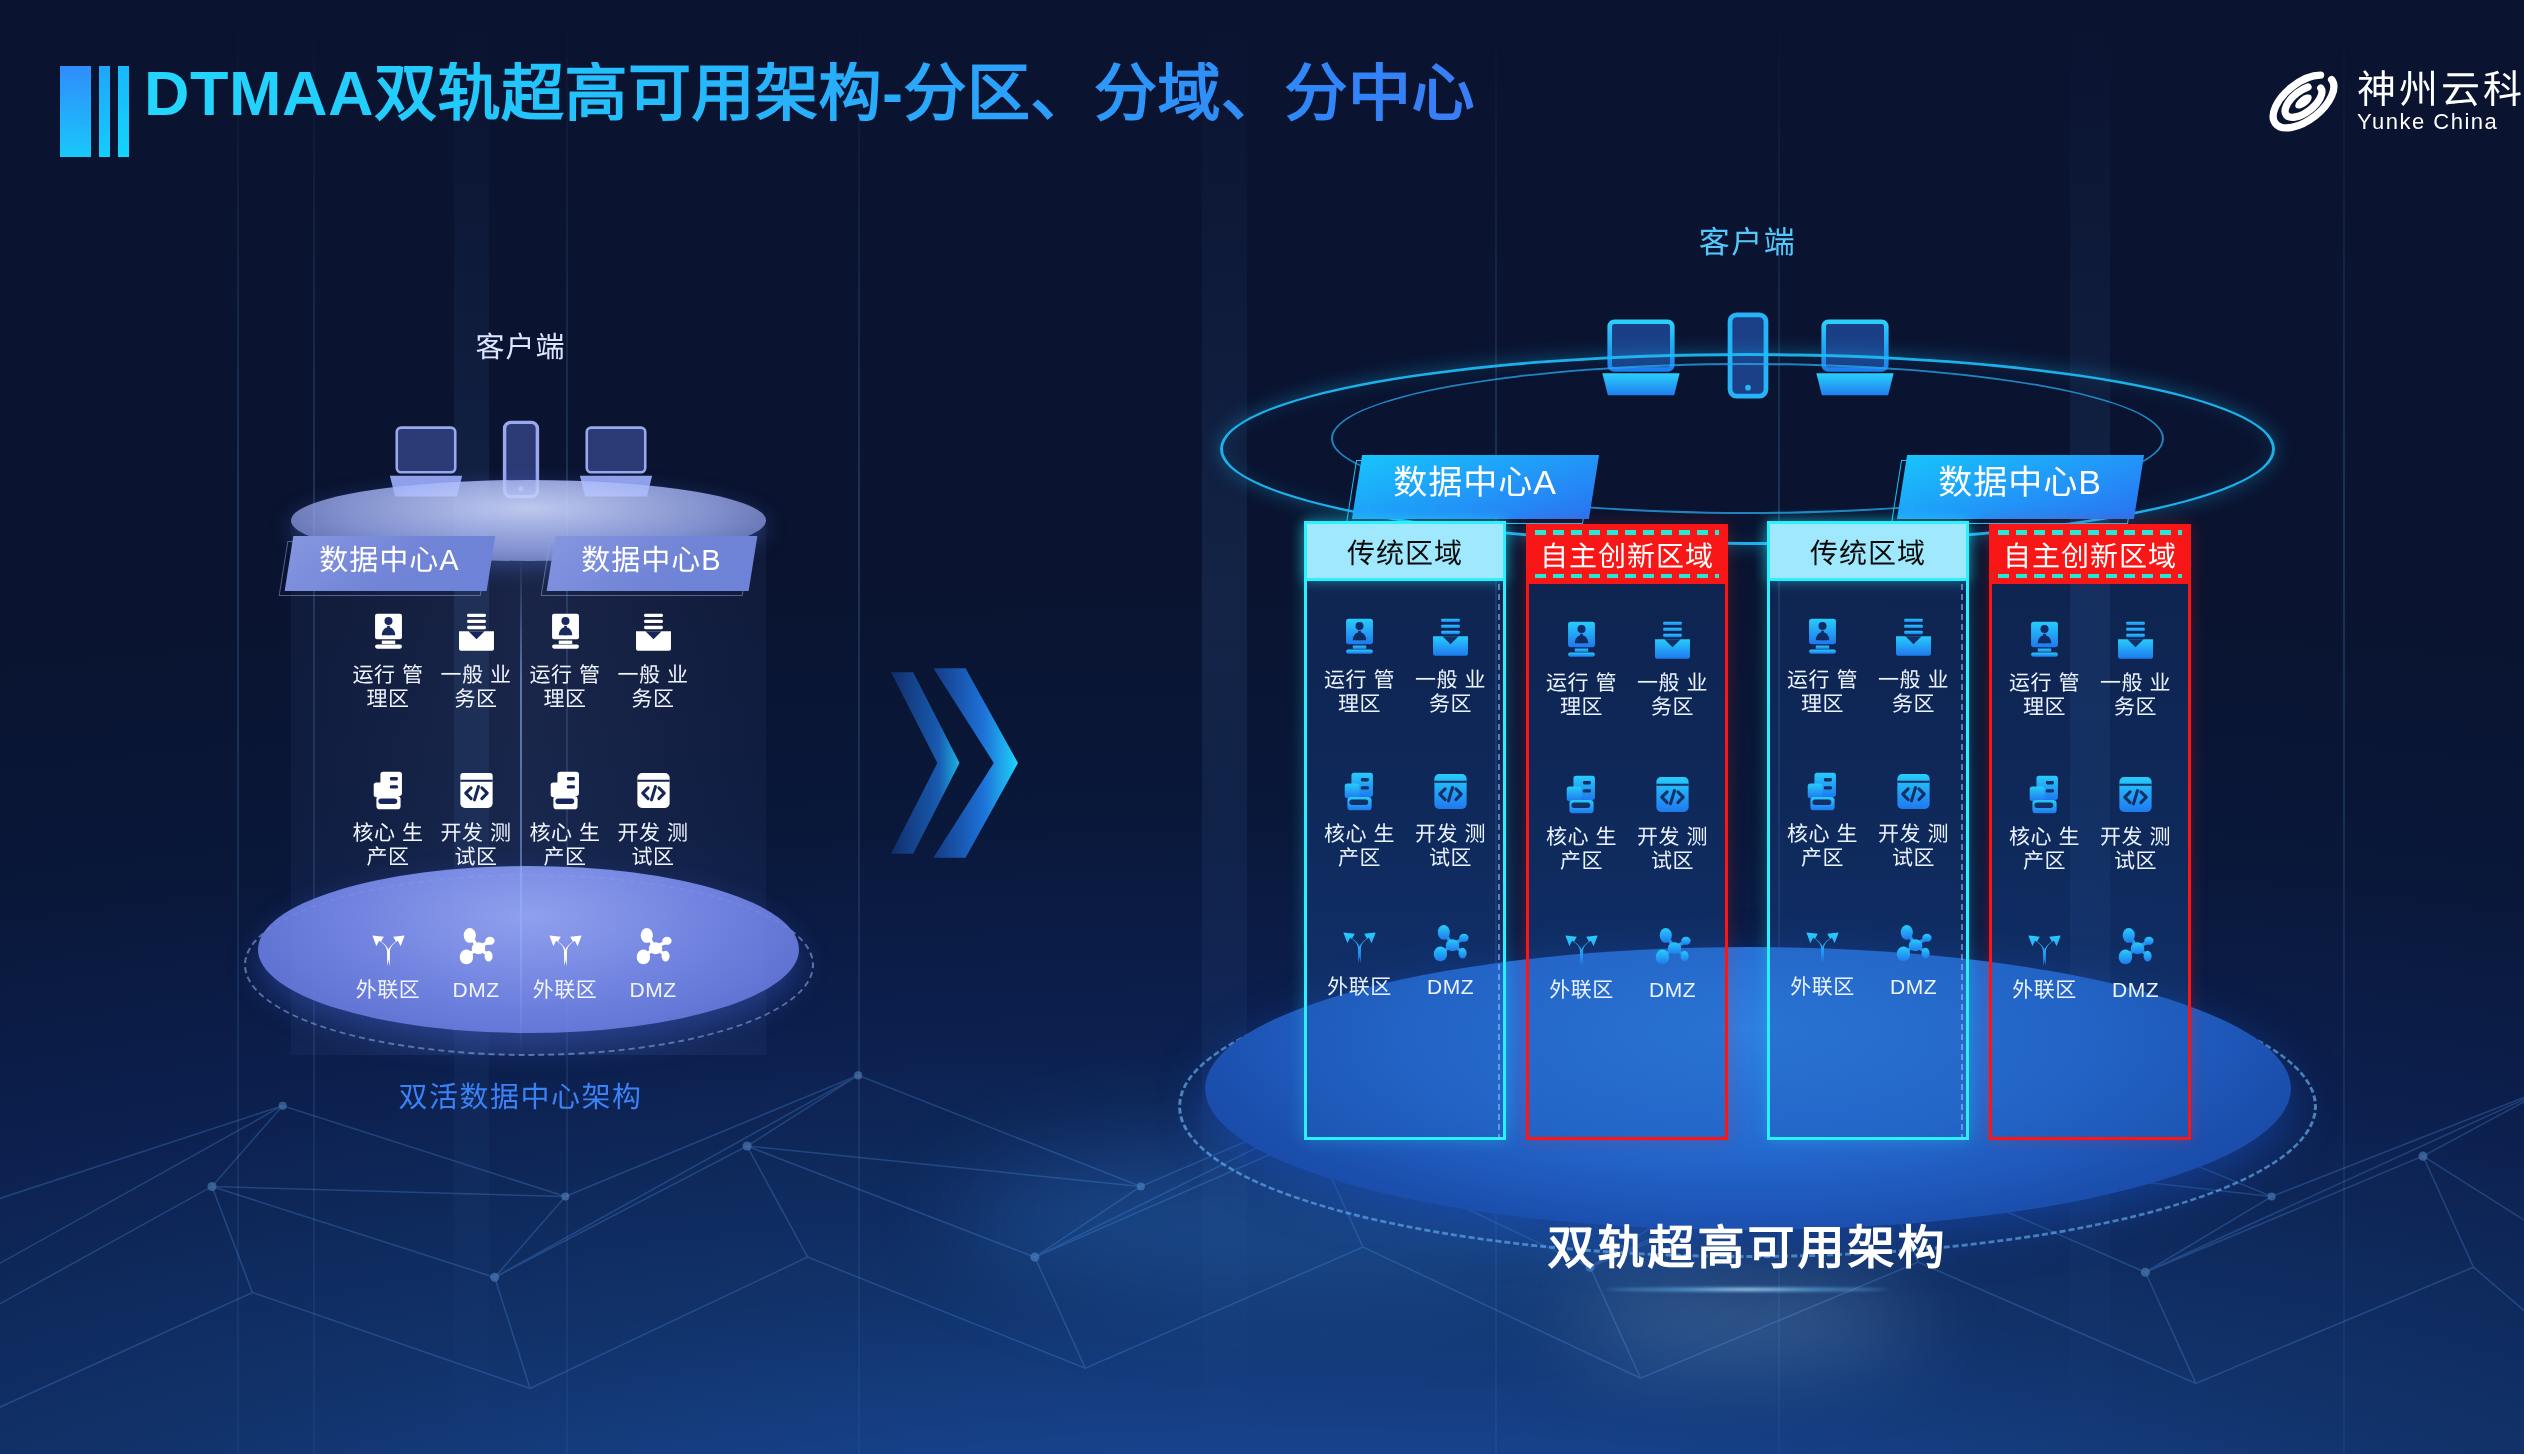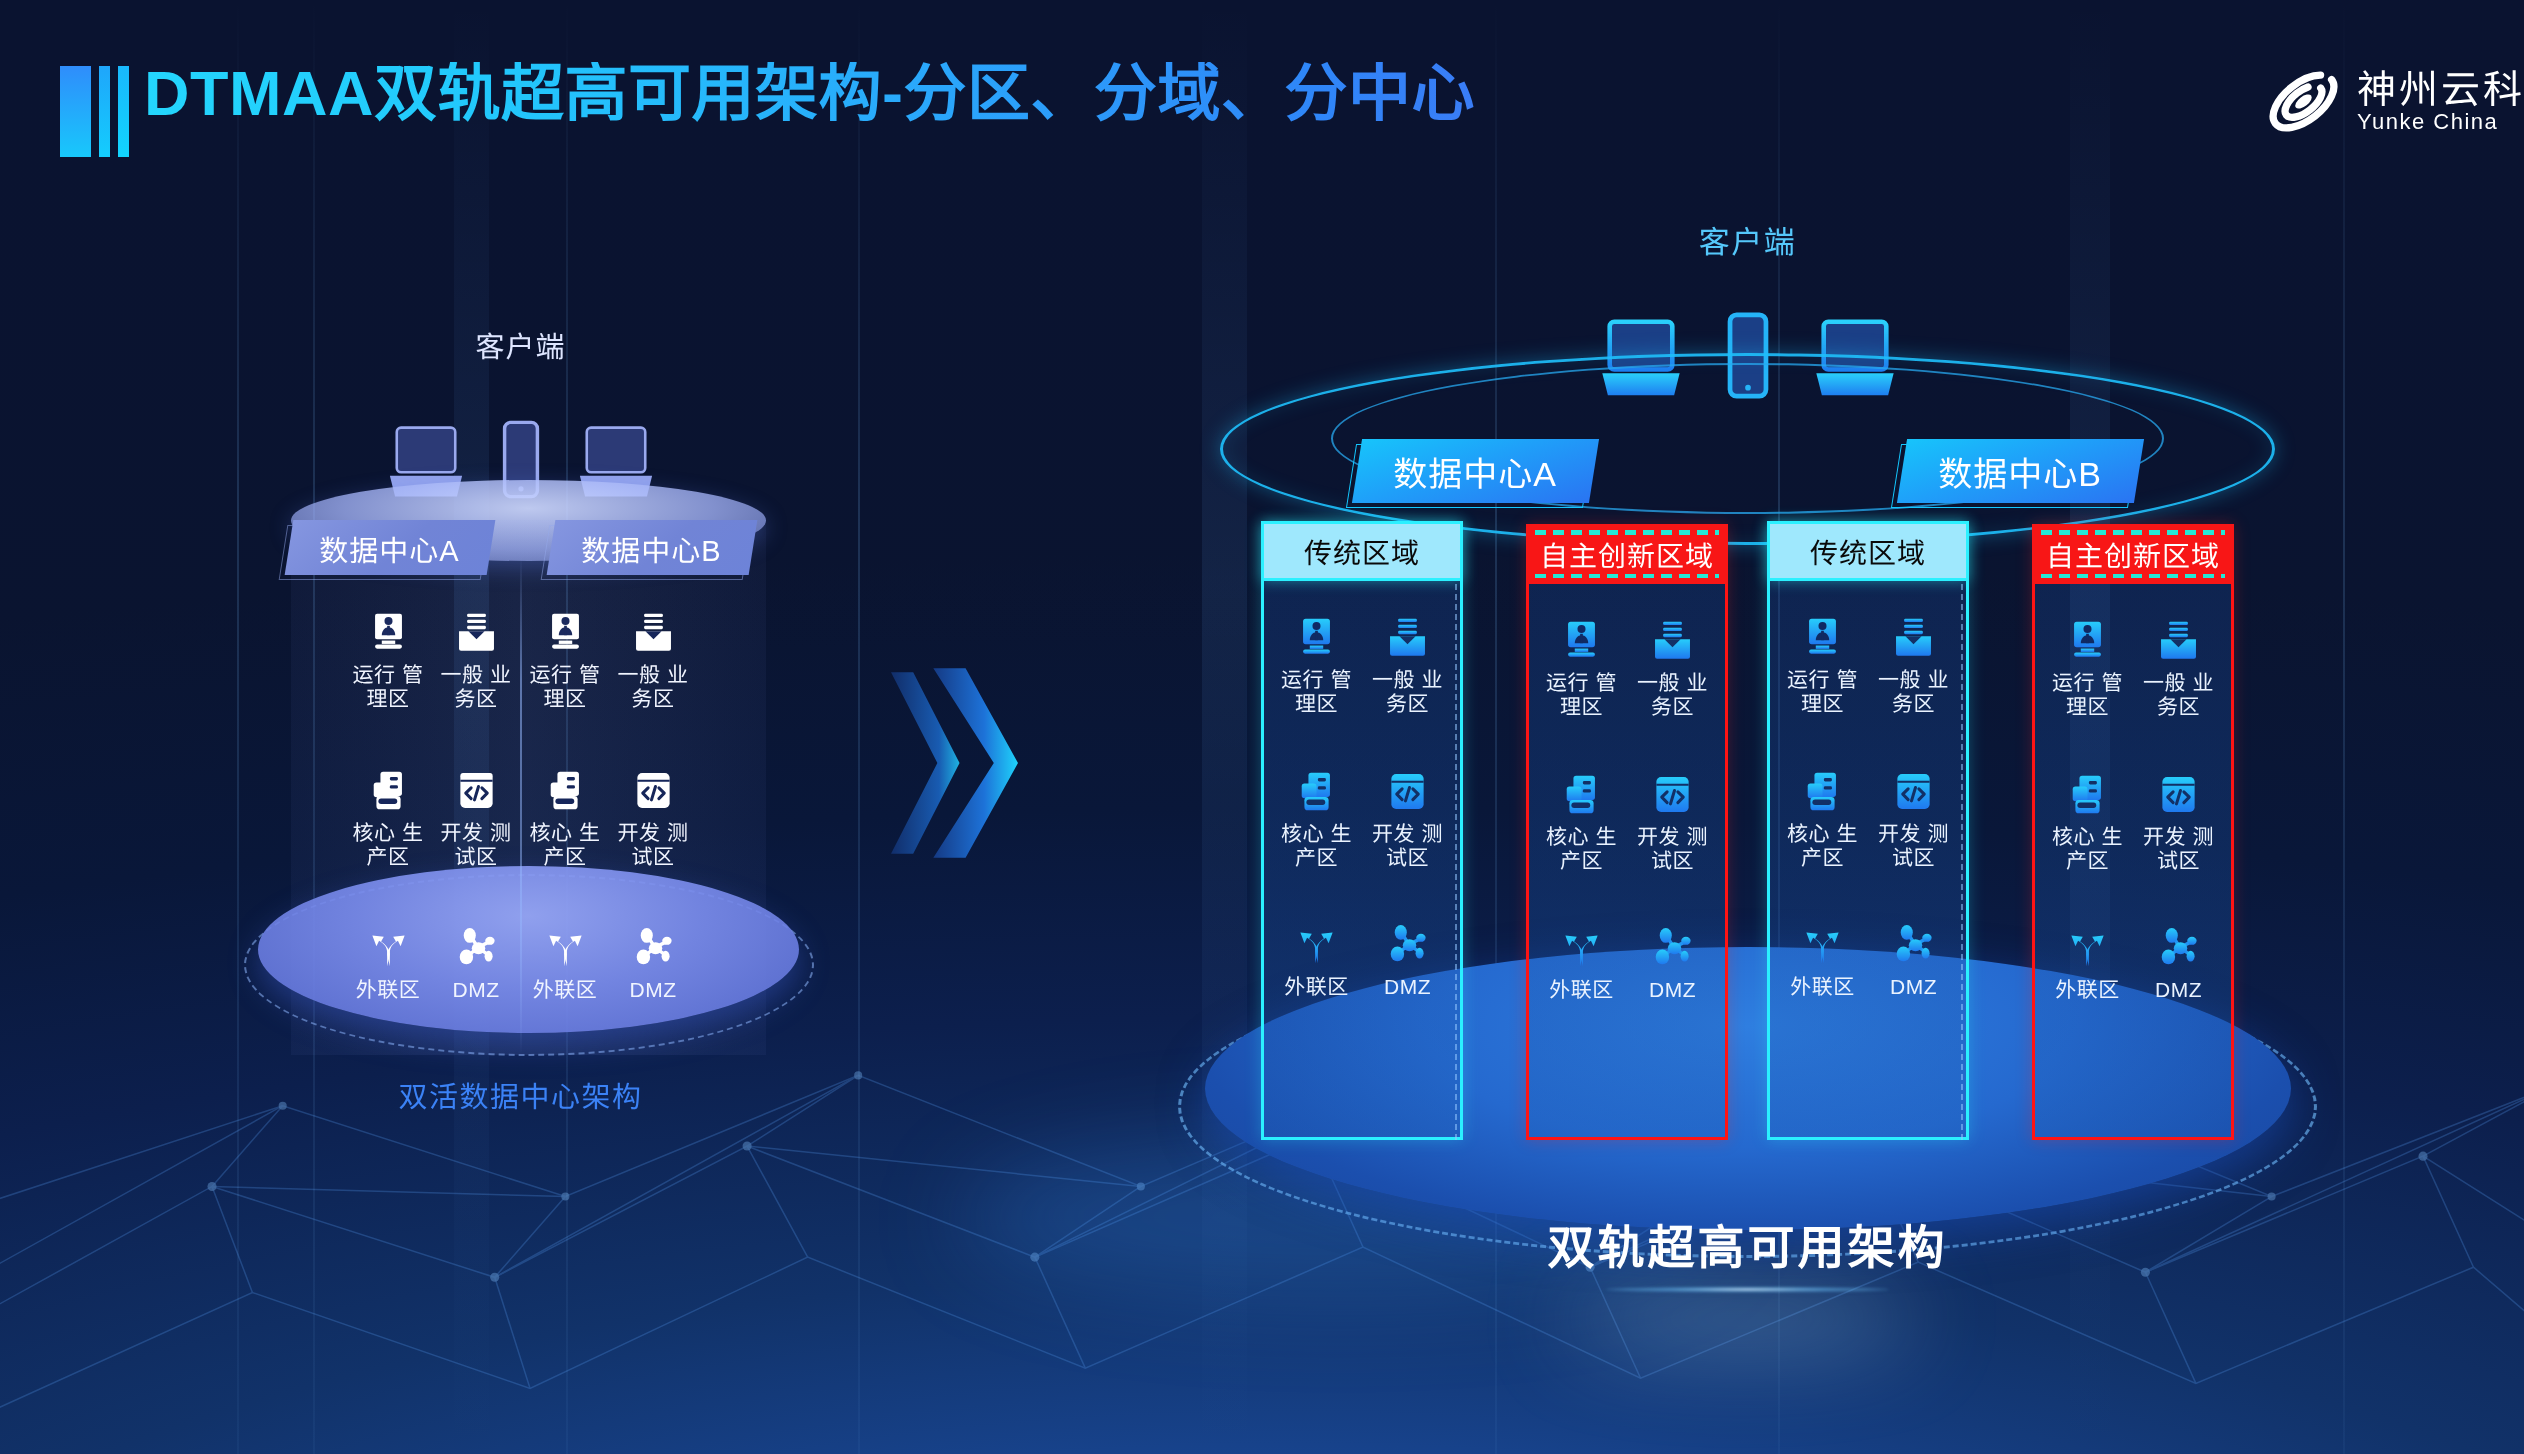--- a/index.html
+++ b/index.html
@@ -60,21 +60,21 @@
       box-shadow:0 13px 30px rgba(60,90,200,.45);}
   #left-diagram .disc-ring{position:absolute;left:77px;top:551px;width:570px;height:182px;
       border-radius:50%;border:2px dashed rgba(150,190,255,.55);}
   #left-diagram .divider{position:absolute;left:353px;top:232px;width:1.5px;height:500px;
       background:linear-gradient(180deg,rgba(150,185,255,0) 0%,rgba(150,185,255,.55) 25%,rgba(150,185,255,.45) 75%,rgba(150,185,255,0) 100%);}
   #left-diagram .dc-labels{position:absolute;left:0;right:0;top:197px;display:flex;justify-content:center;gap:60px;}
   #left-diagram .zones{position:absolute;left:0;right:0;top:288px;display:flex;justify-content:center;gap:0;}
   #left-diagram .caption{position:absolute;left:0;right:0;top:750px;text-align:center;
       font-size:29px;color:#3b82f6;letter-spacing:1.5px;}
 
-  .dc-tag{position:relative;width:202px;height:55px;display:flex;align-items:center;justify-content:center;}
+  .dc-tag{position:relative;width:202px;height:55px;display:flex;align-items:flex-start;justify-content:center;margin-top:16px;}
   .dc-tag .face{position:absolute;inset:0;transform:skewX(-9deg);}
   .dc-tag .ghost{position:absolute;left:-6px;top:5px;width:100%;height:100%;
       transform:skewX(-9deg);border:1.5px solid rgba(120,200,255,.55);}
   .dc-tag .txt{position:relative;z-index:2;font-size:29px;color:#fff;letter-spacing:1px;}
   .dc-tag.muted .face{background:linear-gradient(135deg,#8596e0 0%,#7184d6 55%,#6d83d8 100%);}
   .dc-tag.muted .ghost{border-color:rgba(150,170,235,.5);}
   .dc-tag.vivid{width:237px;height:64px;}
   .dc-tag.vivid .face{background:linear-gradient(160deg,#17c4fb 0%,#1f9ff9 45%,#2a74f2 100%);}
   .dc-tag.vivid .ghost{border-color:#14c8ff;}
   .dc-tag.vivid .txt{font-size:34px;}
@@ -121,21 +121,21 @@
   .panel.trad .head{background:#9fe8fd;color:#0a0a0a;
       border:3px solid #2bf0ff;box-shadow:0 0 13px rgba(43,240,255,.45);}
   .panel.trad{border:3px solid #2bf0ff;border-top:none;
       box-shadow:0 0 15px rgba(43,240,255,.28);
       background:linear-gradient(180deg,rgba(25,70,150,.30) 0%,rgba(30,95,185,.30) 100%);}
   .panel.trad .head{margin:-3px -3px 0 -3px;}
 
   .panel.inno .head{background:#f81616;color:#fff;border-top:0;border-bottom:0;}
   .panel.inno{border:3px solid #ff1414;border-top:3px solid #f81616;
       box-shadow:0 0 15px rgba(255,30,30,.25);
-      background:linear-gradient(180deg,rgba(25,70,150,.30) 0%,rgba(30,95,185,.30) 100%);margin-left:43px;}
+      background:linear-gradient(180deg,rgba(25,70,150,.30) 0%,rgba(30,95,185,.30) 100%);}
   .panel.inno .head{margin:-3px -3px 0 -3px;position:relative;}
   .panel.inno .head::before,.panel.inno .head::after{
       content:"";position:absolute;left:9px;right:9px;height:4.5px;
       background:repeating-linear-gradient(90deg,#25e8d6 0 11px,transparent 11px 18px);}
   .panel.inno .head::before{top:6px;}
   .panel.inno .head::after{bottom:6px;}
 
   .panel .zone-grid2{display:grid;grid-template-columns:repeat(2,91px);row-gap:53px;justify-items:center;}
   .panel .zone-cell .cap{color:#eaf3ff;}
 

